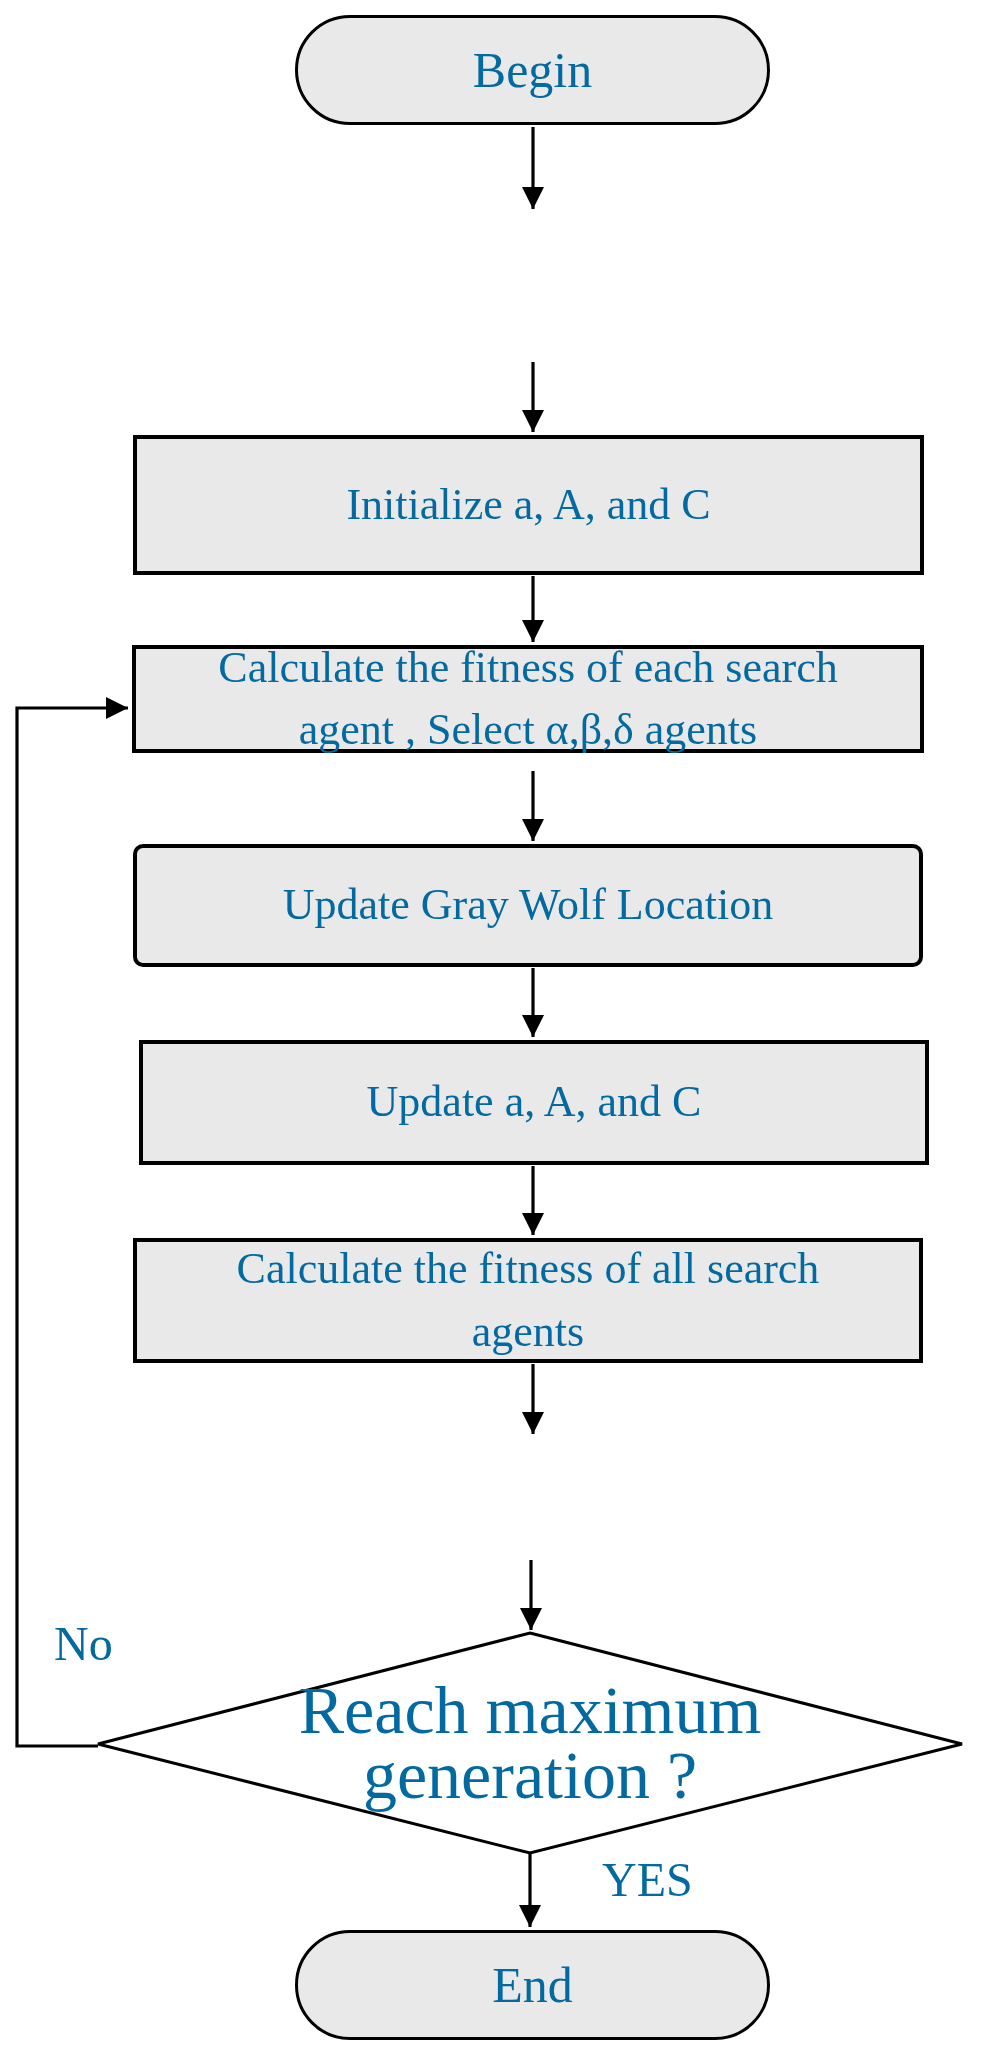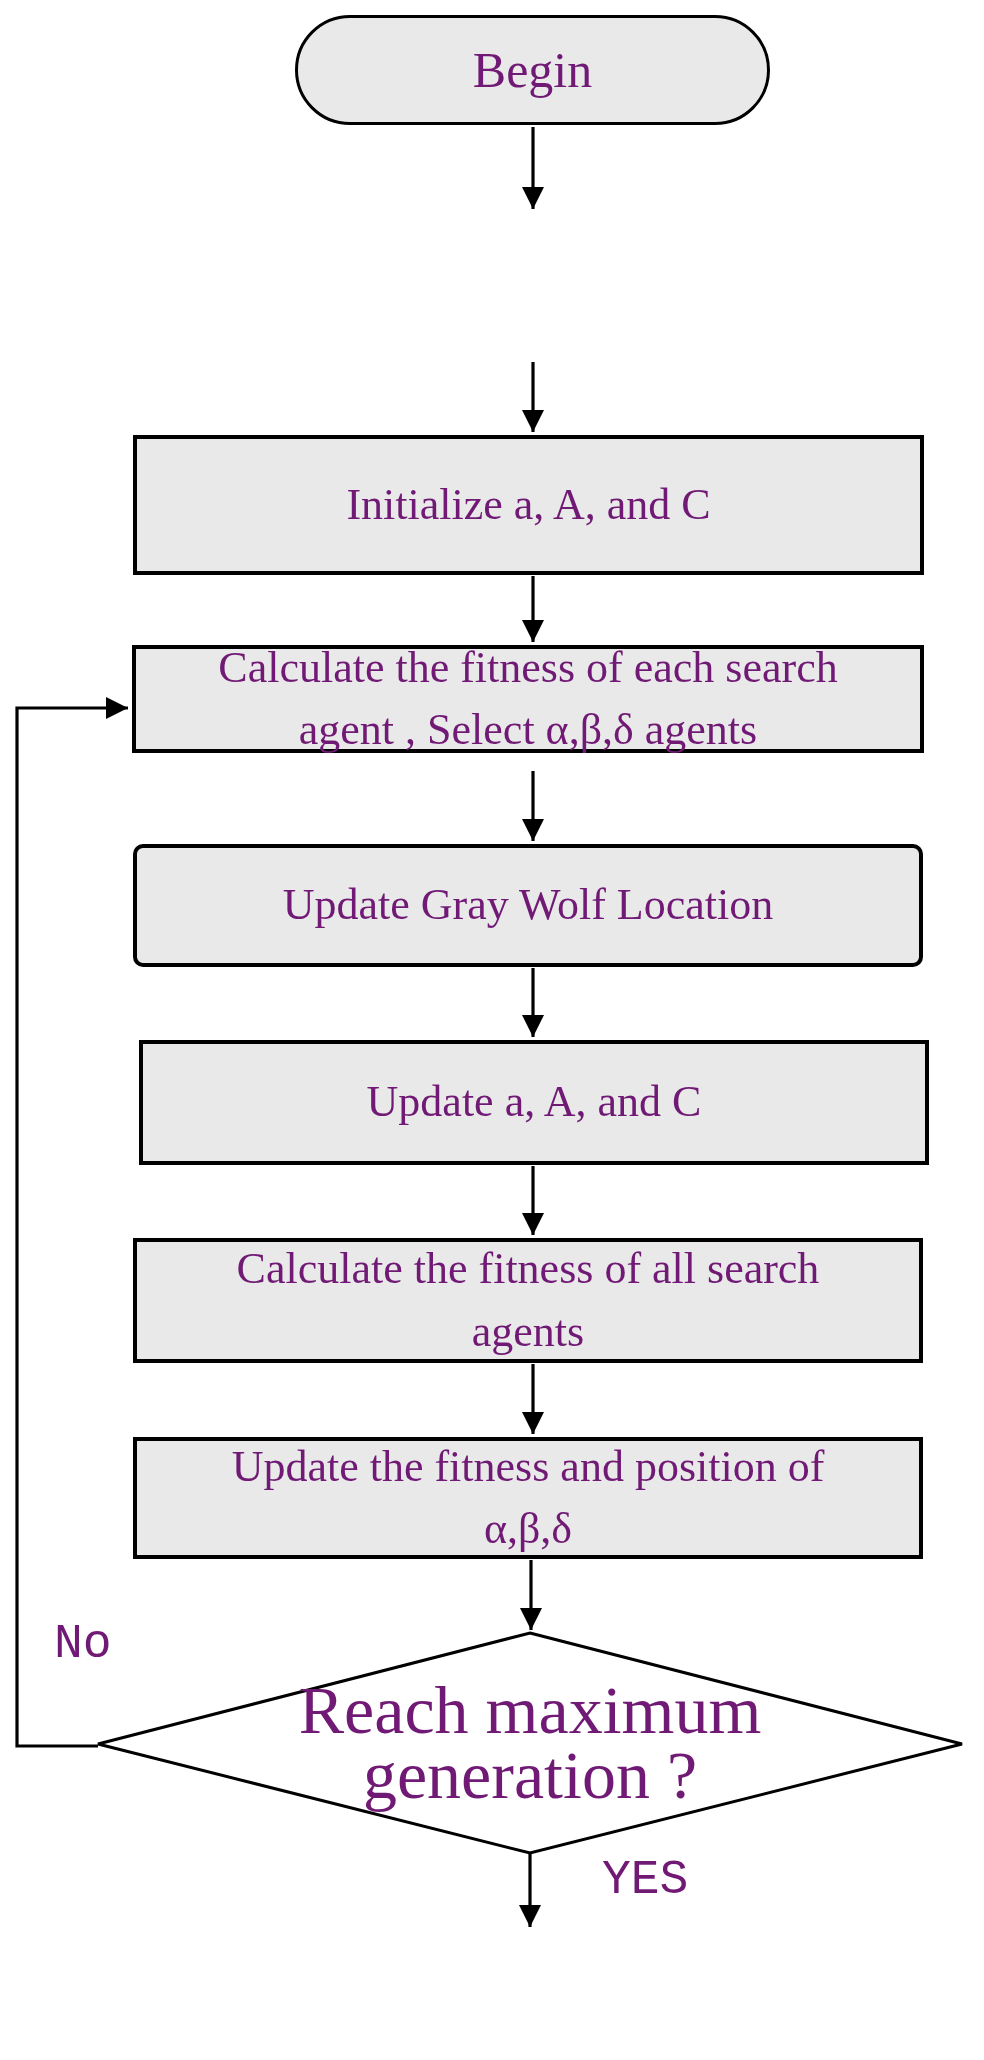--- a/index.html
+++ b/index.html
@@ -6,21 +6,21 @@
     margin: 0;
     padding: 0;
     background: #ffffff;
   }
   .canvas {
     position: relative;
     width: 984px;
     height: 2060px;
     background: var(--background, #ffffff);
     font-family: "Liberation Serif", "DejaVu Serif", serif;
-    color: #701a75;
+    color: #0369a1;
     overflow: hidden;
   }
   svg.wires {
     position: absolute;
     left: 0; top: 0;
     width: 984px; height: 2060px;
   }
   .wire {
     stroke: var(--stroke, #000000);
     stroke-width: 3.2;
@@ -62,21 +62,20 @@
     width: 600px;
     text-align: center;
     font-size: 68px;
     line-height: 65px;
     white-space: pre-line;
   }
   .edge-label {
     position: absolute;
     font-size: 48px;
     line-height: 1;
-    font-family: Liberation Mono, monospace;
   }
   .edge-label.no  { left: 54px;  top: 1620px; }
   .edge-label.yes { left: 602px; top: 1856px; }
 </style>
 </head>
 <body>
 
 <div class="canvas">
 
   <svg class="wires" viewBox="0 0 984 2060">
@@ -122,25 +121,24 @@
 
   <div class="node process" style="left:139px; top:1040px; width:790px; height:125px;">
     <span class="nlabel">Update a, A, and C</span>
   </div>
 
   <div class="node process" style="left:133px; top:1238px; width:790px; height:125px;">
     <span class="nlabel">Calculate the fitness of all search
 agents</span>
   </div>
 
-  <div class="node process" style="left:133px; top:1437px; width:790px; height:122px;">
-    <span class="nlabel">Update the fitness and position of
-α,β,δ</span>
-  </div>
 
   <div class="diamond-label">Reach maximum
 generation ?</div>
 
   <div class="edge-label no">No</div>
   <div class="edge-label yes">YES</div>
 
+  <div class="node terminator" style="left:295px; top:1930px; width:475px; height:110px;">
+    <span class="nlabel">End</span>
+  </div>
 
 </div>
 
 </body></html>

